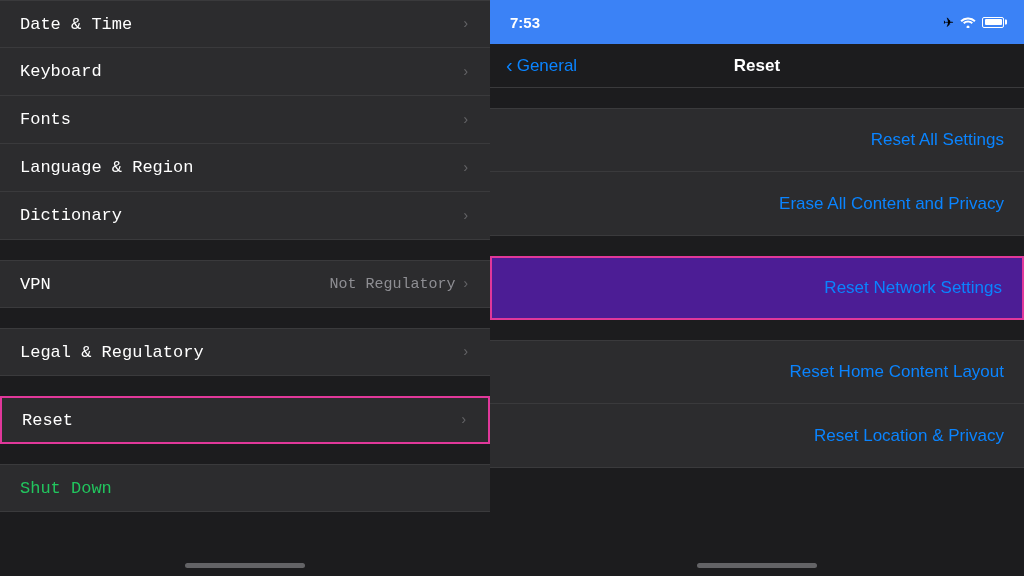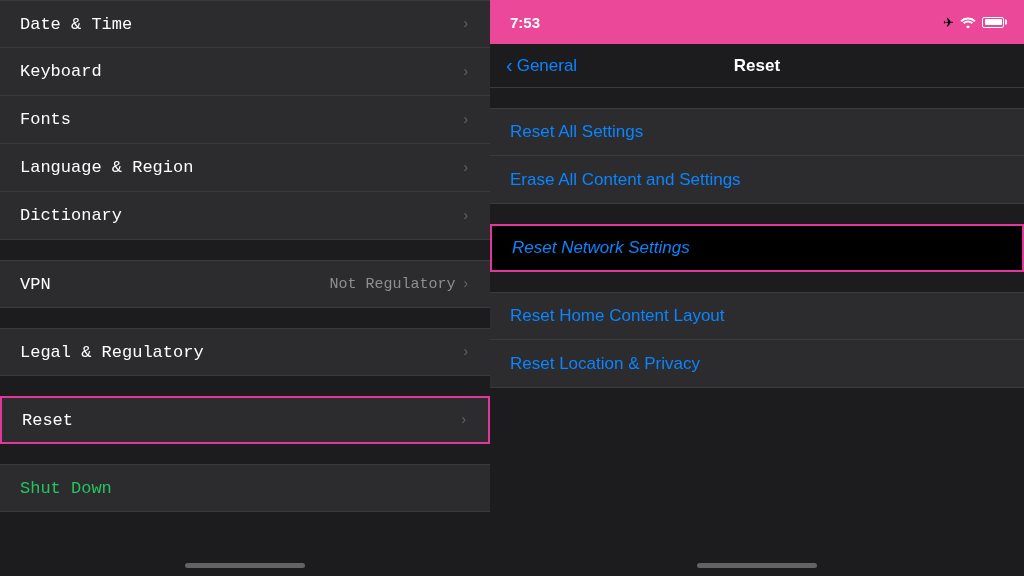--- a/index.html
+++ b/index.html
@@ -109,21 +109,21 @@
     .right-panel {
       width: 534px;
       height: 576px;
       background: #1c1c1e;
       display: flex;
       flex-direction: column;
     }
 
     .status-bar {
       height: 44px;
-      background: #ec4899;
+      background: #3b82f6;
       display: flex;
       align-items: center;
       justify-content: space-between;
       padding: 0 20px;
       gap: 8px;
     }
 
     .status-time {
       color: #fff;
       font-size: 15px;
@@ -211,40 +211,40 @@
     }
 
     .reset-group {
       margin-bottom: 20px;
     }
 
     .reset-item {
       display: flex;
       align-items: center;
       padding: 0 20px;
-      height: 48px;
+      height: 64px;
       background: #2c2c2e;
       border-bottom: 0.5px solid #3a3a3c;
       cursor: pointer;
+      justify-content: flex-end;
     }
 
     .reset-item:first-child {
       border-top: 0.5px solid #3a3a3c;
     }
 
     .reset-item-label {
       color: #0a84ff;
       font-size: 17px;
       font-weight: 400;
     }
 
     .reset-item.network-highlighted {
       border: 2px solid #e0389a;
-      background: #000000;
-      font-style: italic;
+      background: #4c1d95;
     }
 
     .home-indicator-right {
       height: 34px;
       background: #1c1c1e;
       display: flex;
       align-items: flex-end;
       justify-content: center;
       padding-bottom: 8px;
     }
@@ -379,21 +379,21 @@
     <span class="nav-title">Reset</span>
   </div>
 
   <div class="reset-list">
 
     <div class="reset-group">
       <div class="reset-item">
         <span class="reset-item-label">Reset All Settings</span>
       </div>
       <div class="reset-item">
-        <span class="reset-item-label">Erase All Content and Settings</span>
+        <span class="reset-item-label">Erase All Content and Privacy</span>
       </div>
     </div>
 
     <div class="reset-group">
       <div class="reset-item network-highlighted">
         <span class="reset-item-label">Reset Network Settings</span>
       </div>
     </div>
 
     <div class="reset-group">

